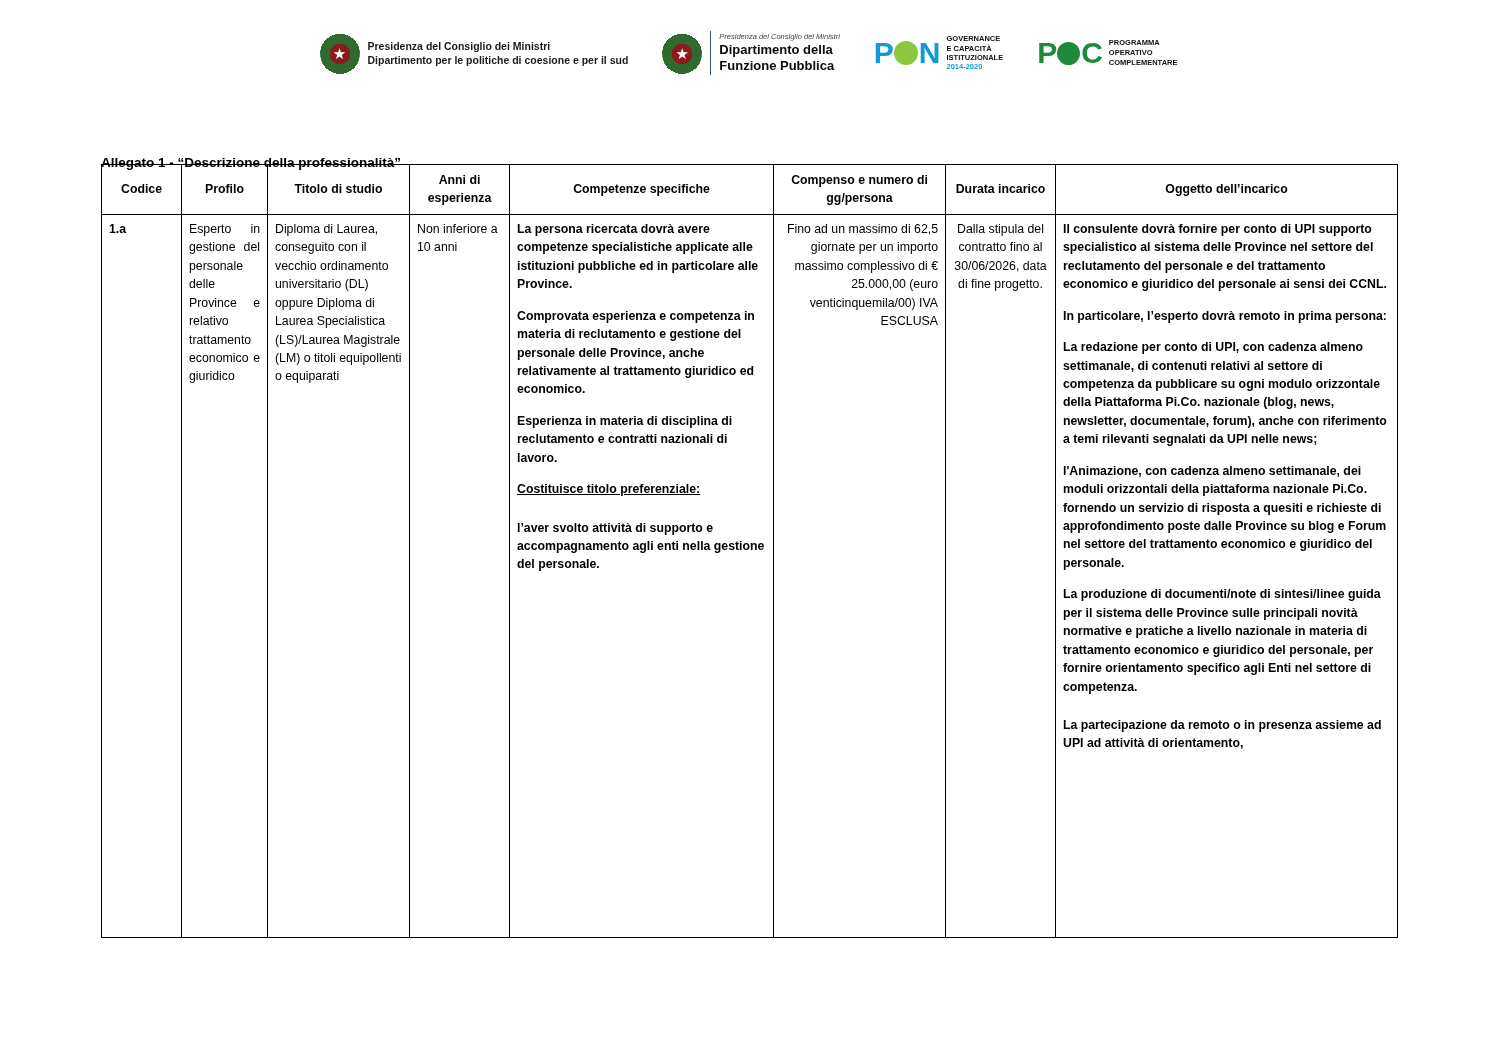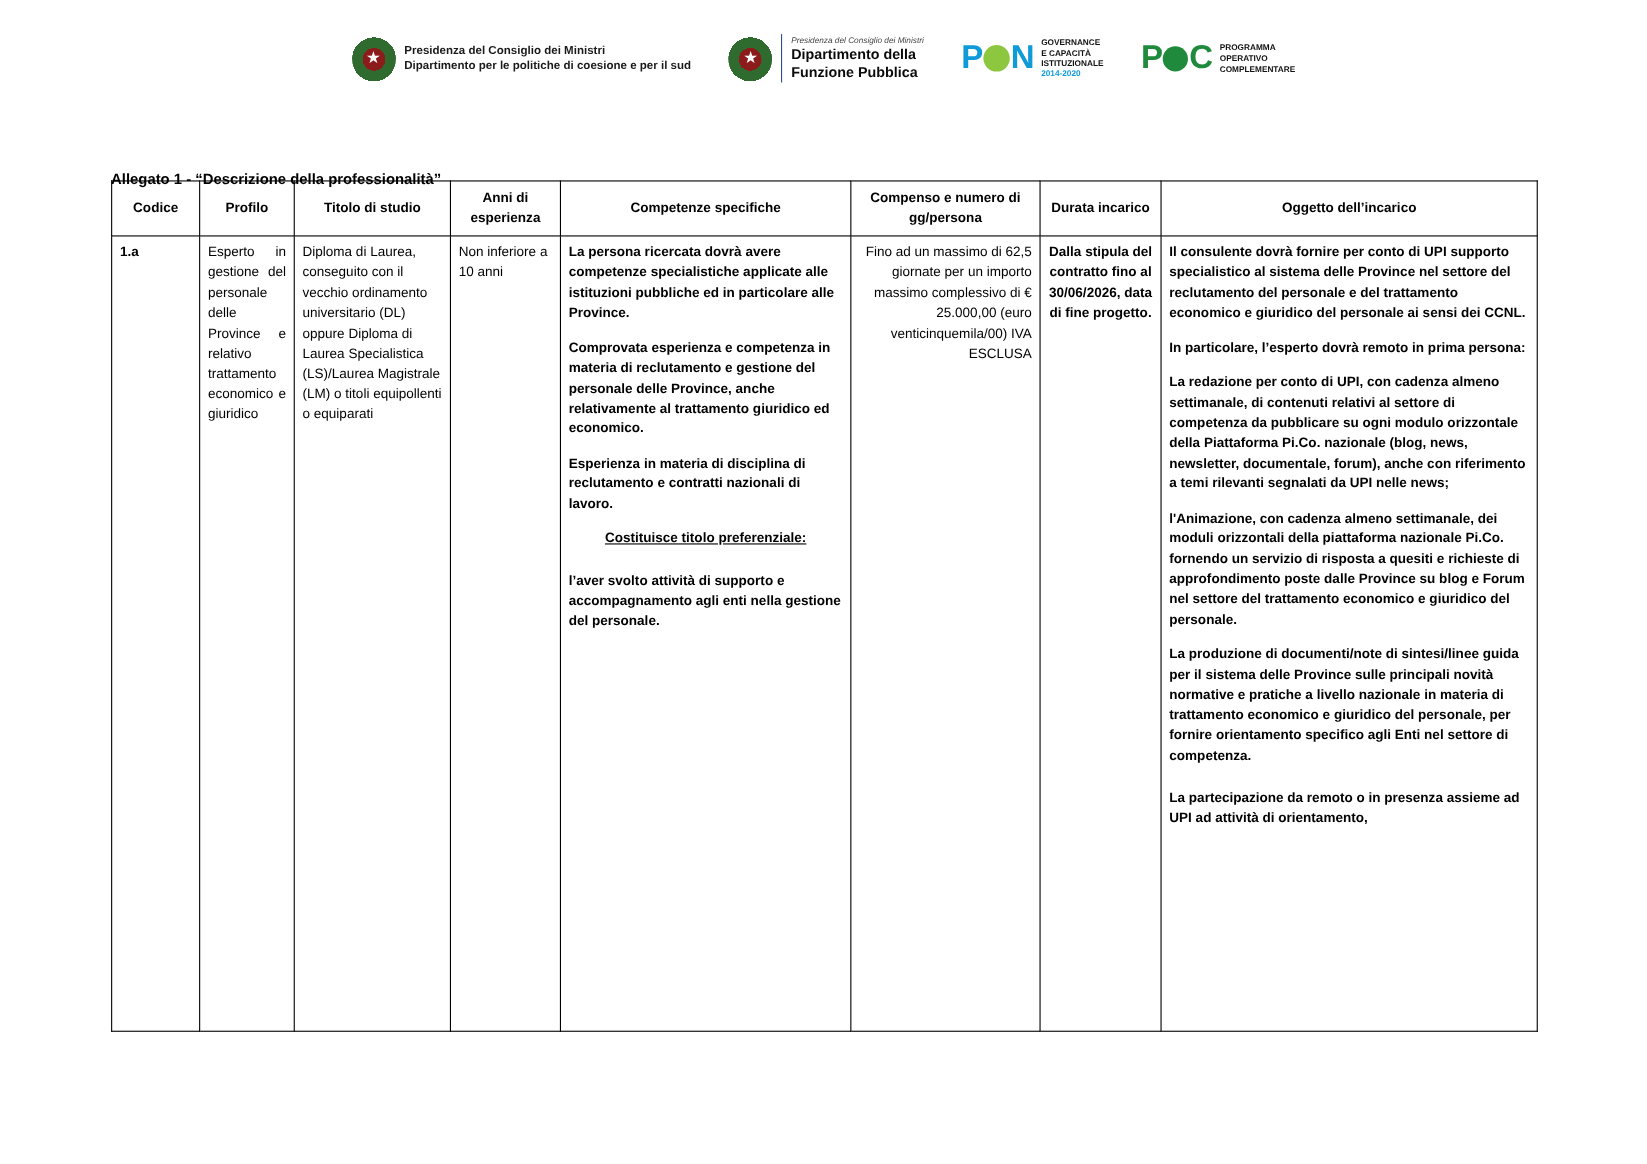--- a/index.html
+++ b/index.html
@@ -181,28 +181,28 @@
   .c-durata   { width: 110px; }
   .c-oggetto  { width: 342px; }
 
   td.codice {
     font-weight: bold;
     text-align: left;
   }
   td.justify { text-align: justify; }
   td.center-b {
     text-align: center;
-    font-weight: bold;
+    font-weight: normal;
   }
   td p {
     margin: 0 0 13px 0;
     font-weight: bold;
   }
   td p:last-child { margin-bottom: 0; margin-top: 20px; }
-  .u { text-decoration: underline; text-align: center; }
+  .u { text-decoration: underline; }
   .row-body td { height: 712px; }
 </style>
 </head>
 <body>
 
 <div class="page">
 
   <div class="logo-bar">
 
     <div class="logo-block">

